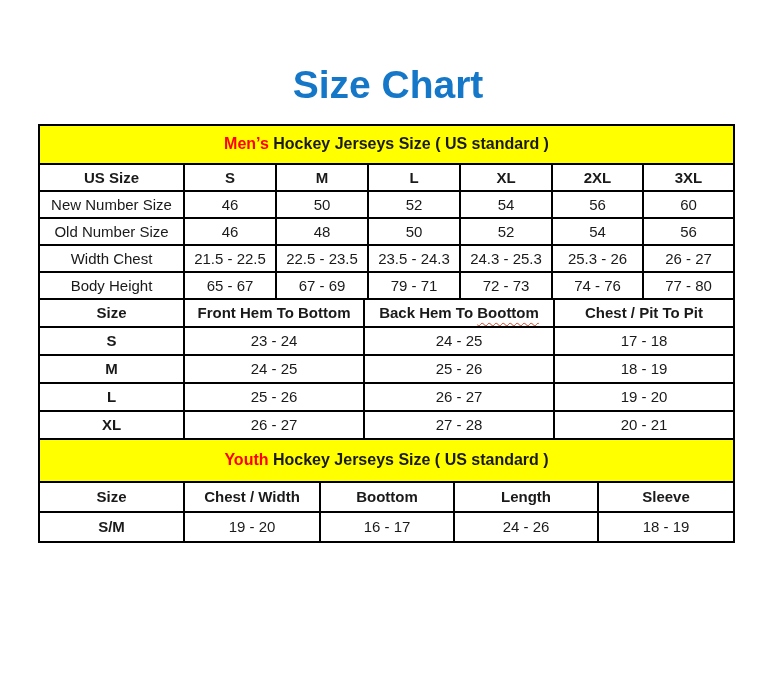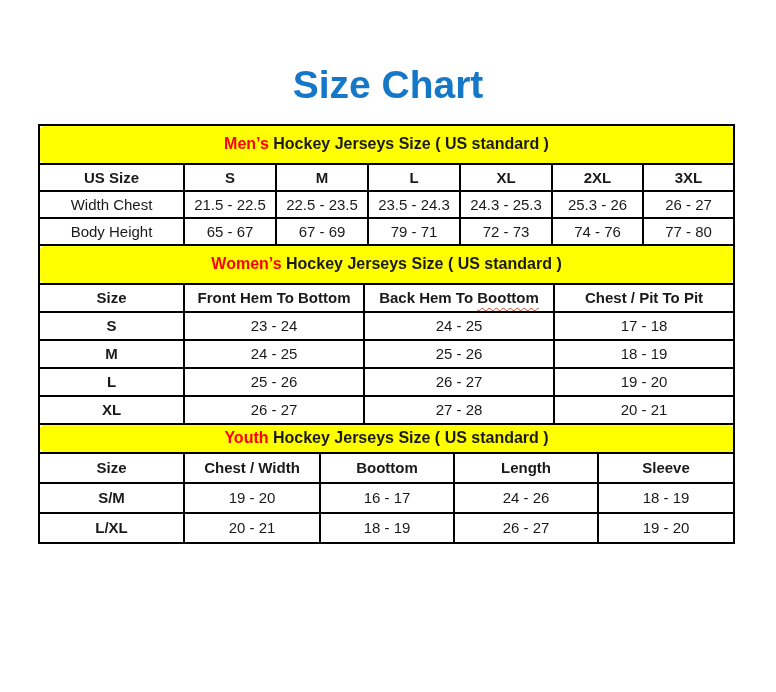--- a/index.html
+++ b/index.html
@@ -33,37 +33,37 @@
     vertical-align: middle;
     padding: 0 2px;
     font-size: 15px;
     color: #1a1a1a;
     height: 27px;
     overflow: hidden;
     white-space: nowrap;
   }
   .size-table th { font-weight: bold; }
   .size-table th.plain { font-weight: normal; }
-  .size-table td { font-weight: normal; border-radius: 8px; }
+  .size-table td { font-weight: normal; }
   td.banner {
     font-weight: bold;
     font-size: 16px;
   }
   td.banner .hl {  }
   .misspell {
     text-decoration-line: underline;
     text-decoration-style: wavy;
     text-decoration-color: #cc4125;
     text-decoration-thickness: 1px;
     text-underline-offset: 4px;
   }
   
   #tables .size-table:nth-child(1) td.banner { height: 39px; }
   #tables .size-table:nth-child(2) td.banner { height: 37px; }
-  #tables .size-table:nth-child(3) td.banner { height: 29px; }
+  #tables .size-table:nth-child(3) td.banner { height: 43px; }
   #tables .size-table:nth-child(2) th,
   #tables .size-table:nth-child(2) td { height: 28px; }
   #tables .size-table:nth-child(3) th,
   #tables .size-table:nth-child(3) td { height: 30px; }
   #tables .size-table:nth-child(2) td.banner,
   #tables .size-table:nth-child(1) td.banner { height: 39px; }
 </style>
 </head>
 <body>
 
@@ -87,20 +87,38 @@
           <tr>
             <th>US Size</th>
             <th>S</th>
             <th>M</th>
             <th>L</th>
             <th>XL</th>
             <th>2XL</th>
             <th>3XL</th>
           </tr>
           <tr>
+            <th scope="row" class="plain">New Number Size</th>
+            <td>46</td>
+            <td>50</td>
+            <td>52</td>
+            <td>54</td>
+            <td>56</td>
+            <td>60</td>
+          </tr>
+          <tr>
+            <th scope="row" class="plain">Old Number Size</th>
+            <td>46</td>
+            <td>48</td>
+            <td>50</td>
+            <td>52</td>
+            <td>54</td>
+            <td>56</td>
+          </tr>
+          <tr>
             <th scope="row" class="plain">Width Chest</th>
             <td>21.5 - 22.5</td>
             <td>22.5 - 23.5</td>
             <td>23.5 - 24.3</td>
             <td>24.3 - 25.3</td>
             <td>25.3 - 26</td>
             <td>26 - 27</td>
           </tr>
           <tr>
             <th scope="row" class="plain">Body Height</th>
@@ -114,23 +132,20 @@
         </tbody>
       </table>
       <table class="size-table">
         <colgroup>
           <col style="width: 145px;">
           <col style="width: 180px;">
           <col style="width: 190px;">
           <col style="width: 180px;">
         </colgroup>
         <tbody>
-          <tr>
-            <td colspan="4" class="banner" style="background: rgb(255, 255, 0);"><span class="hl" style="color: rgb(255, 0, 0);">Women’s</span><span> Hockey Jerseys Size ( US standard )</span></td>
-          </tr>
           <tr>
             <th>Size</th>
             <th>Front Hem To Bottom</th>
             <th><span>Back Hem To </span><span class="misspell">Boottom</span></th>
             <th>Chest / Pit To Pit</th>
           </tr>
           <tr>
             <th scope="row">S</th>
             <td>23 - 24</td>
             <td>24 - 25</td>
@@ -175,23 +190,16 @@
             <th>Length</th>
             <th>Sleeve</th>
           </tr>
           <tr>
             <th scope="row">S/M</th>
             <td>19 - 20</td>
             <td>16 - 17</td>
             <td>24 - 26</td>
             <td>18 - 19</td>
           </tr>
-          <tr>
-            <th scope="row">L/XL</th>
-            <td>20 - 21</td>
-            <td>18 - 19</td>
-            <td>26 - 27</td>
-            <td>19 - 20</td>
-          </tr>
         </tbody>
       </table>
     </div>
 </div>
 
 </body></html>

